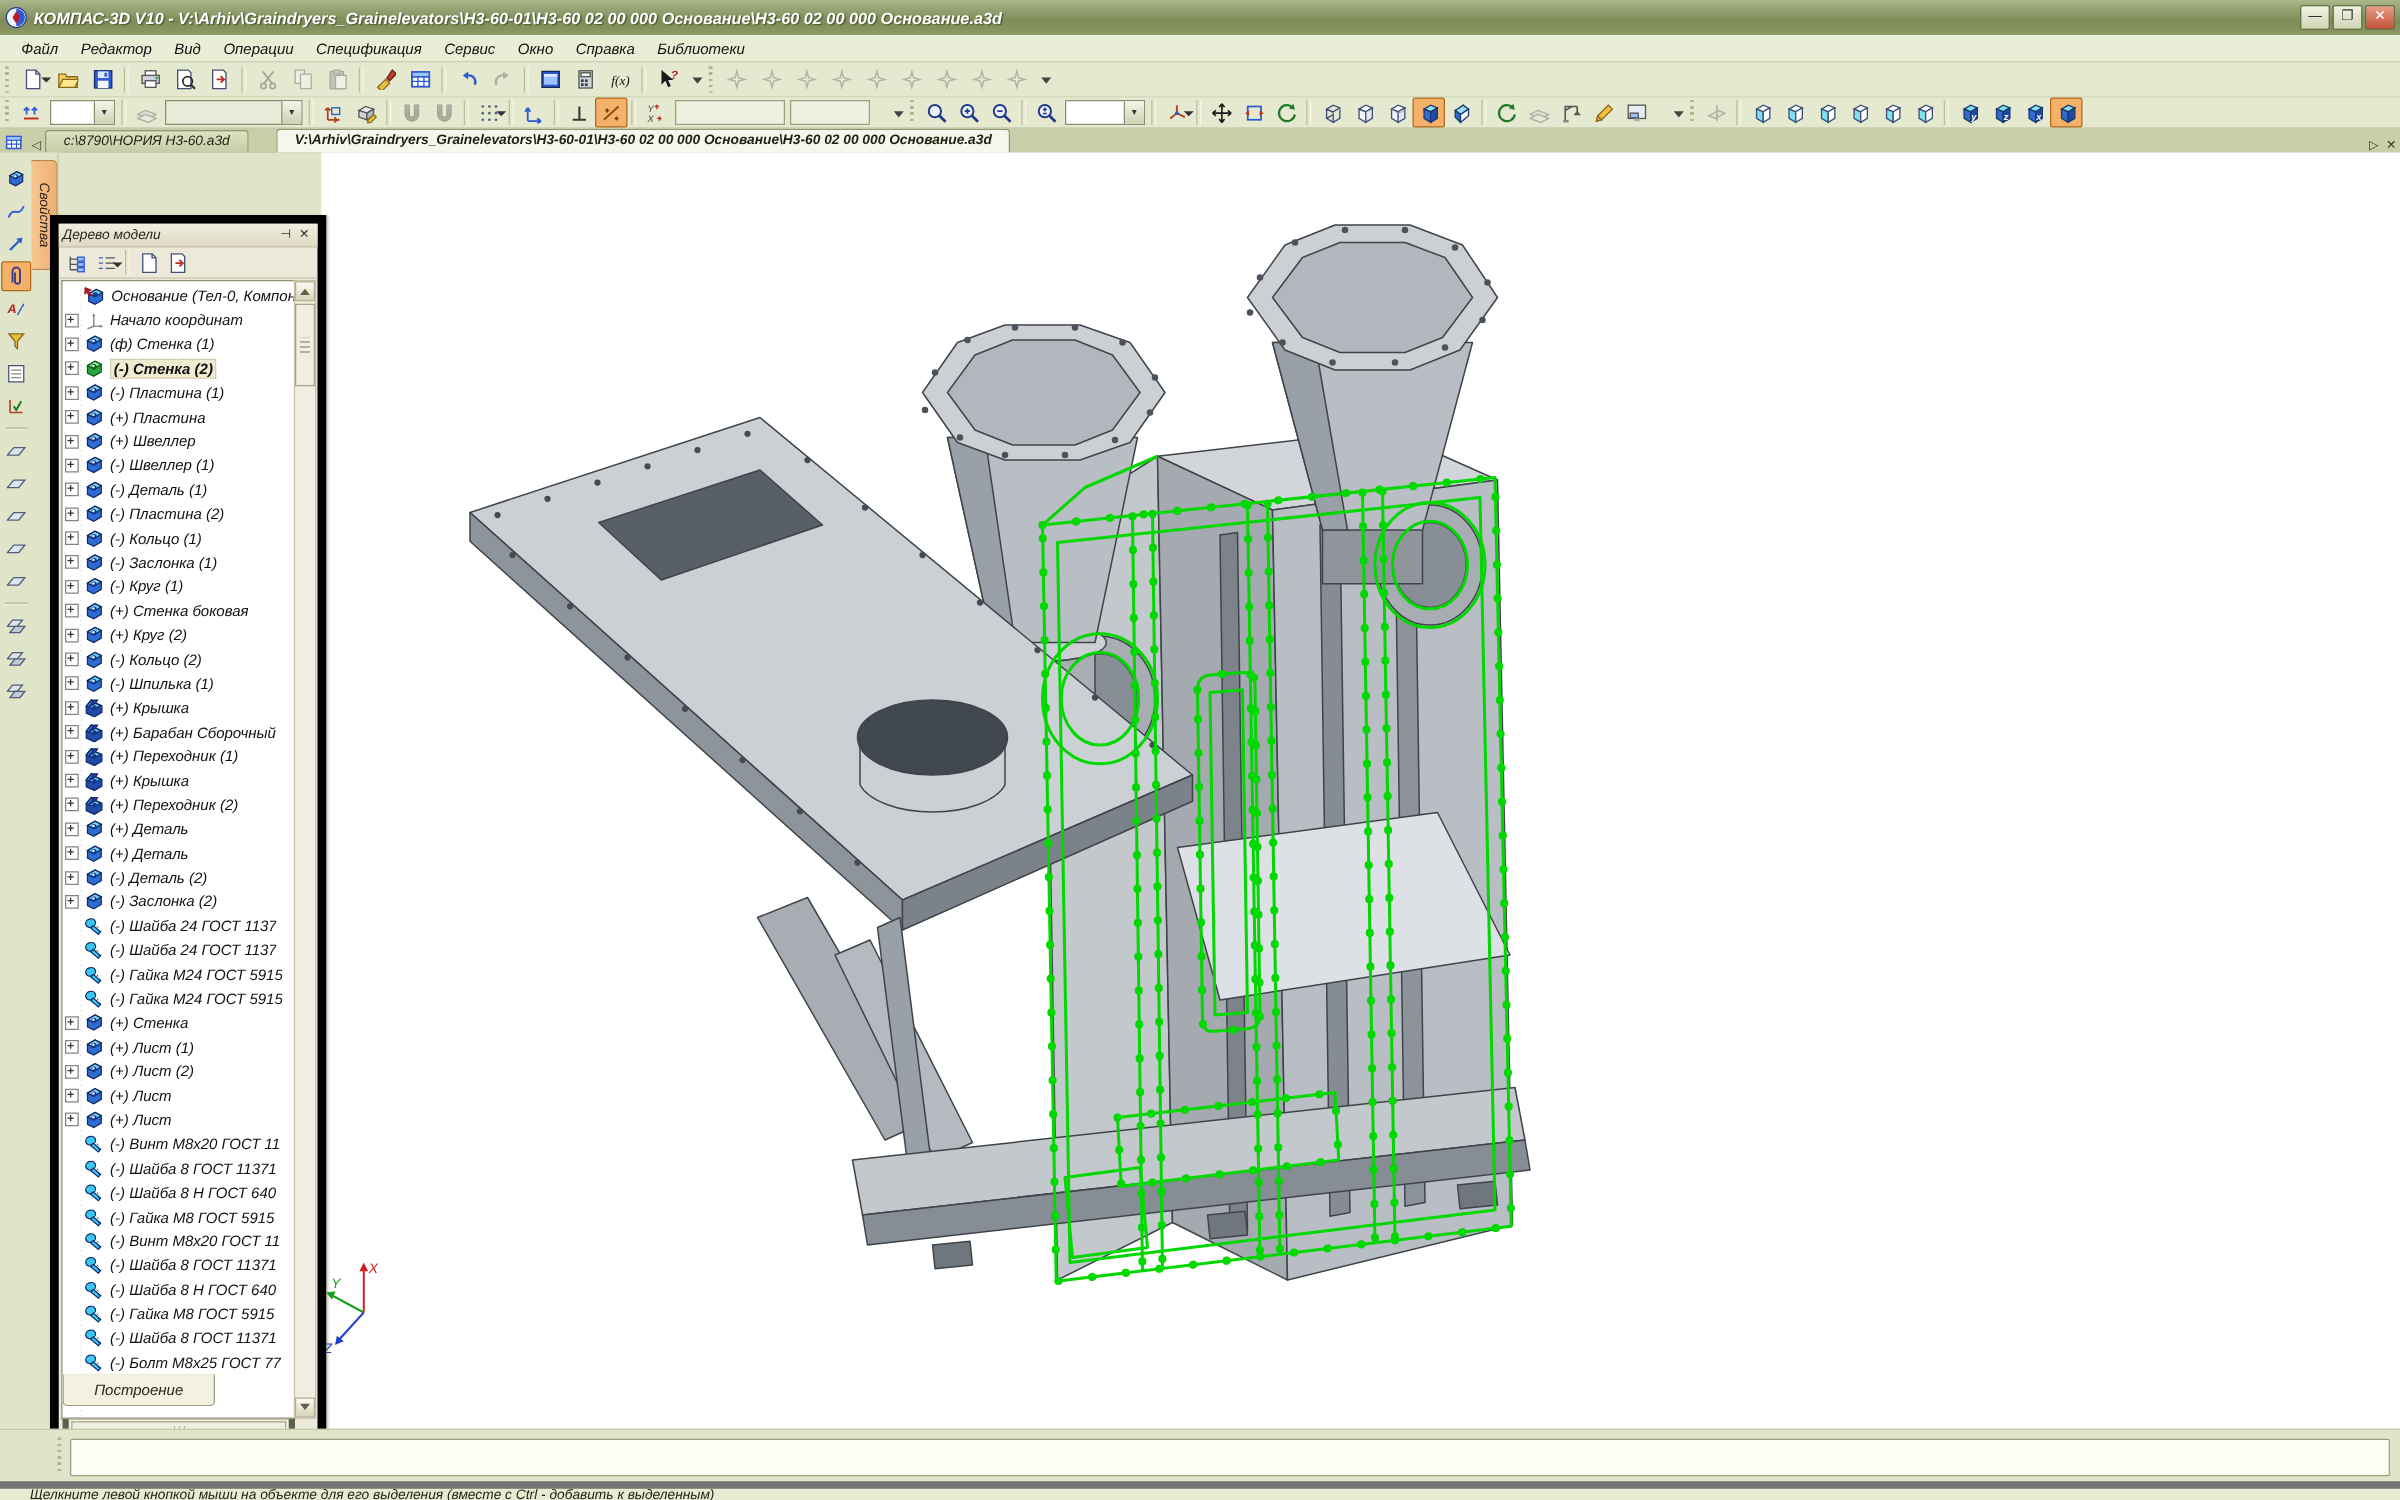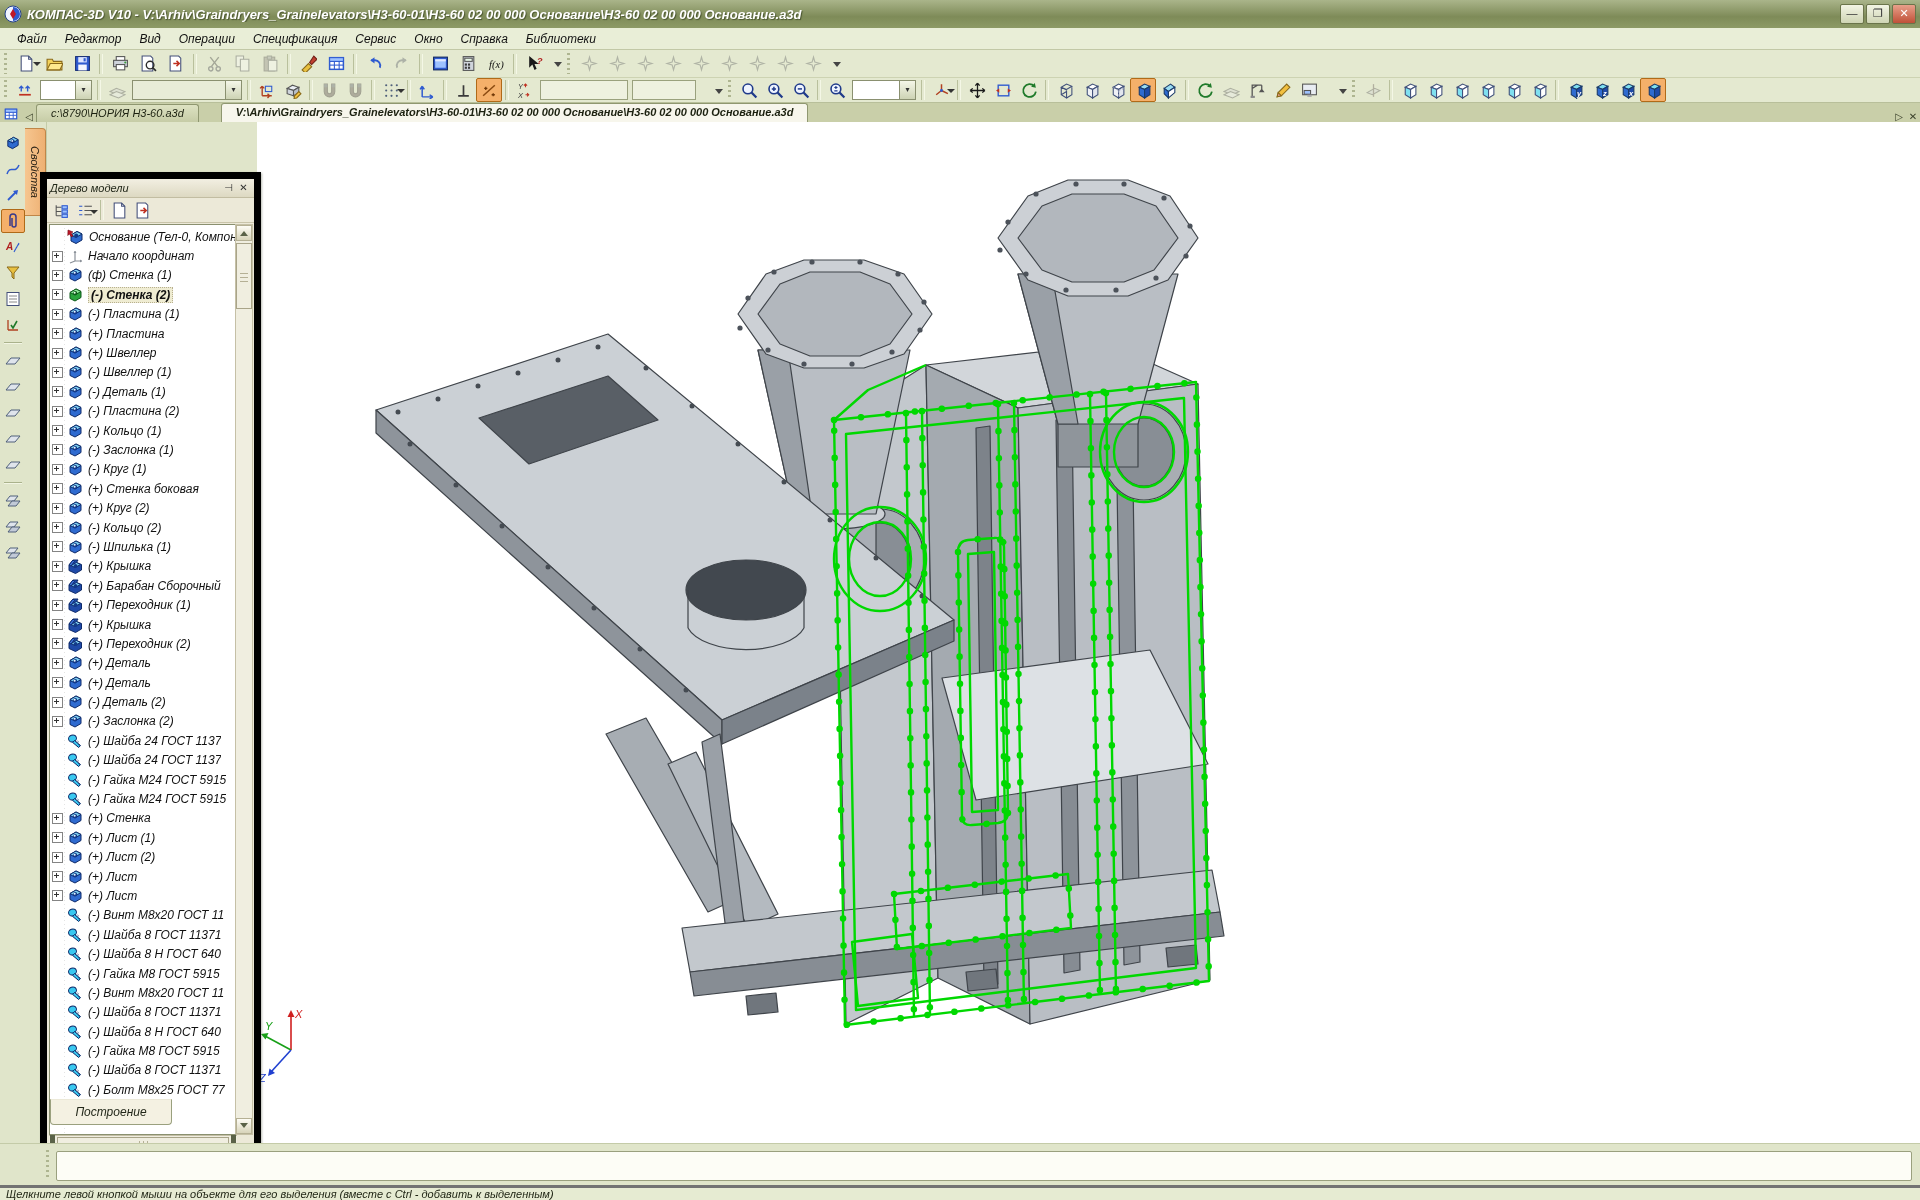--- a/index.html
+++ b/index.html
@@ -113,21 +113,21 @@
   #buildtab{position:absolute;left:50px;top:977px;width:120px;height:24px;background:#f4f1e2;
     border:1px solid #9aa07e;border-top:1px solid #ece9d8;border-radius:0 0 4px 4px;
     font-size:12px;color:#23281a;display:flex;align-items:center;justify-content:center;}
   
   #propbar{position:absolute;left:0;top:1143px;width:1920px;height:42px;background:#e0e5ca;border-top:1px solid #c4cba8;}
   #propbar .inner{position:absolute;left:56px;top:7px;width:1854px;height:28px;background:#fdfdf6;
     border:1px solid #9aa07e;border-radius:2px;}
   #propbar .lgrip{position:absolute;left:46px;top:6px;width:6px;height:30px;
     background:repeating-linear-gradient(to bottom,#aeb590 0 2px,transparent 2px 5px);background-size:3px 100%;background-repeat:repeat-y;}
   #statusbar{position:absolute;left:0;top:1185px;width:1920px;height:15px;background:#e6ebd2;
-    border-top:3px solid #737373;font-size:11px;color:#1d2212;display:flex;align-items:center;padding-left:6px;box-sizing:border-box;}
+    border-top:6px solid #737373;font-size:11px;color:#1d2212;display:flex;align-items:center;padding-left:24px;box-sizing:border-box;}
   
   .gi{display:block;}
   
   #modelsvg{position:absolute;left:0;top:0;}
   .gsel{stroke:#00d800;stroke-width:2.4;fill:none;stroke-linejoin:round;}
   .gdots{stroke:#00d800;stroke-width:6.5;fill:none;stroke-dasharray:0.1 27;stroke-linecap:round;}
   .mline{stroke:#3f444a;stroke-width:1.2;stroke-linejoin:round;}
   text{user-select:none;}
   #symlib{position:absolute;width:0;height:0;overflow:hidden;}
 </style>

